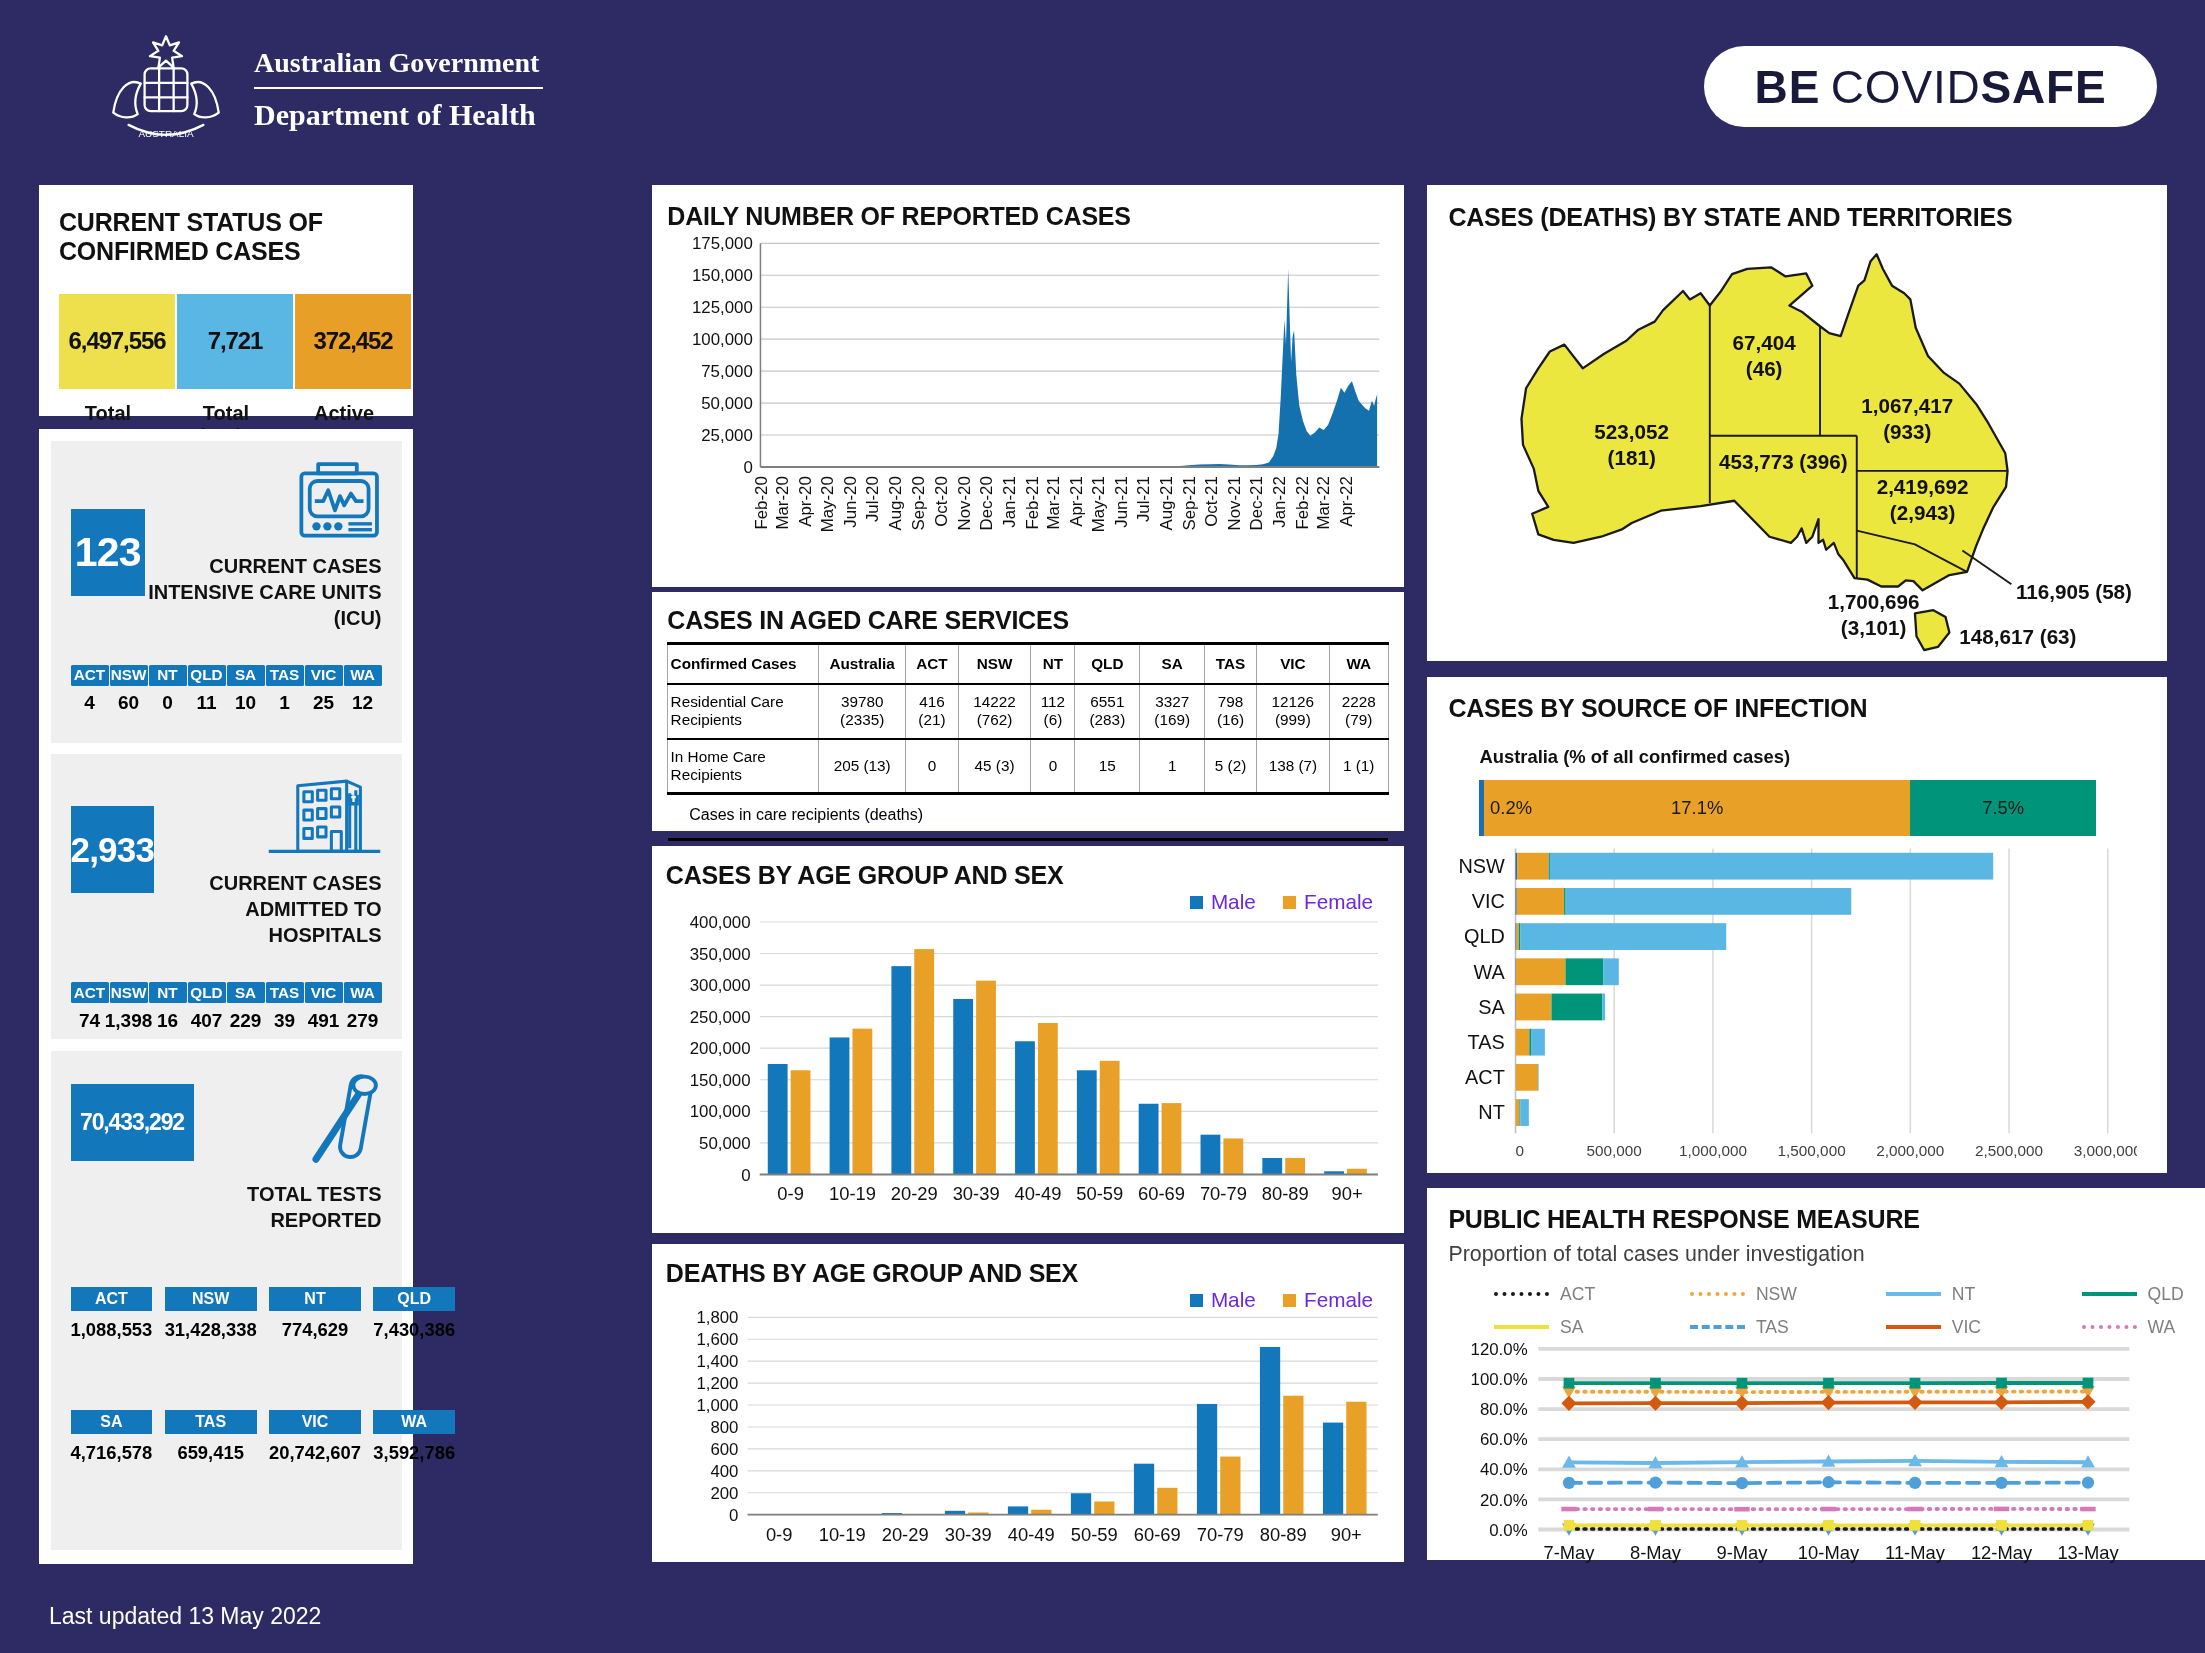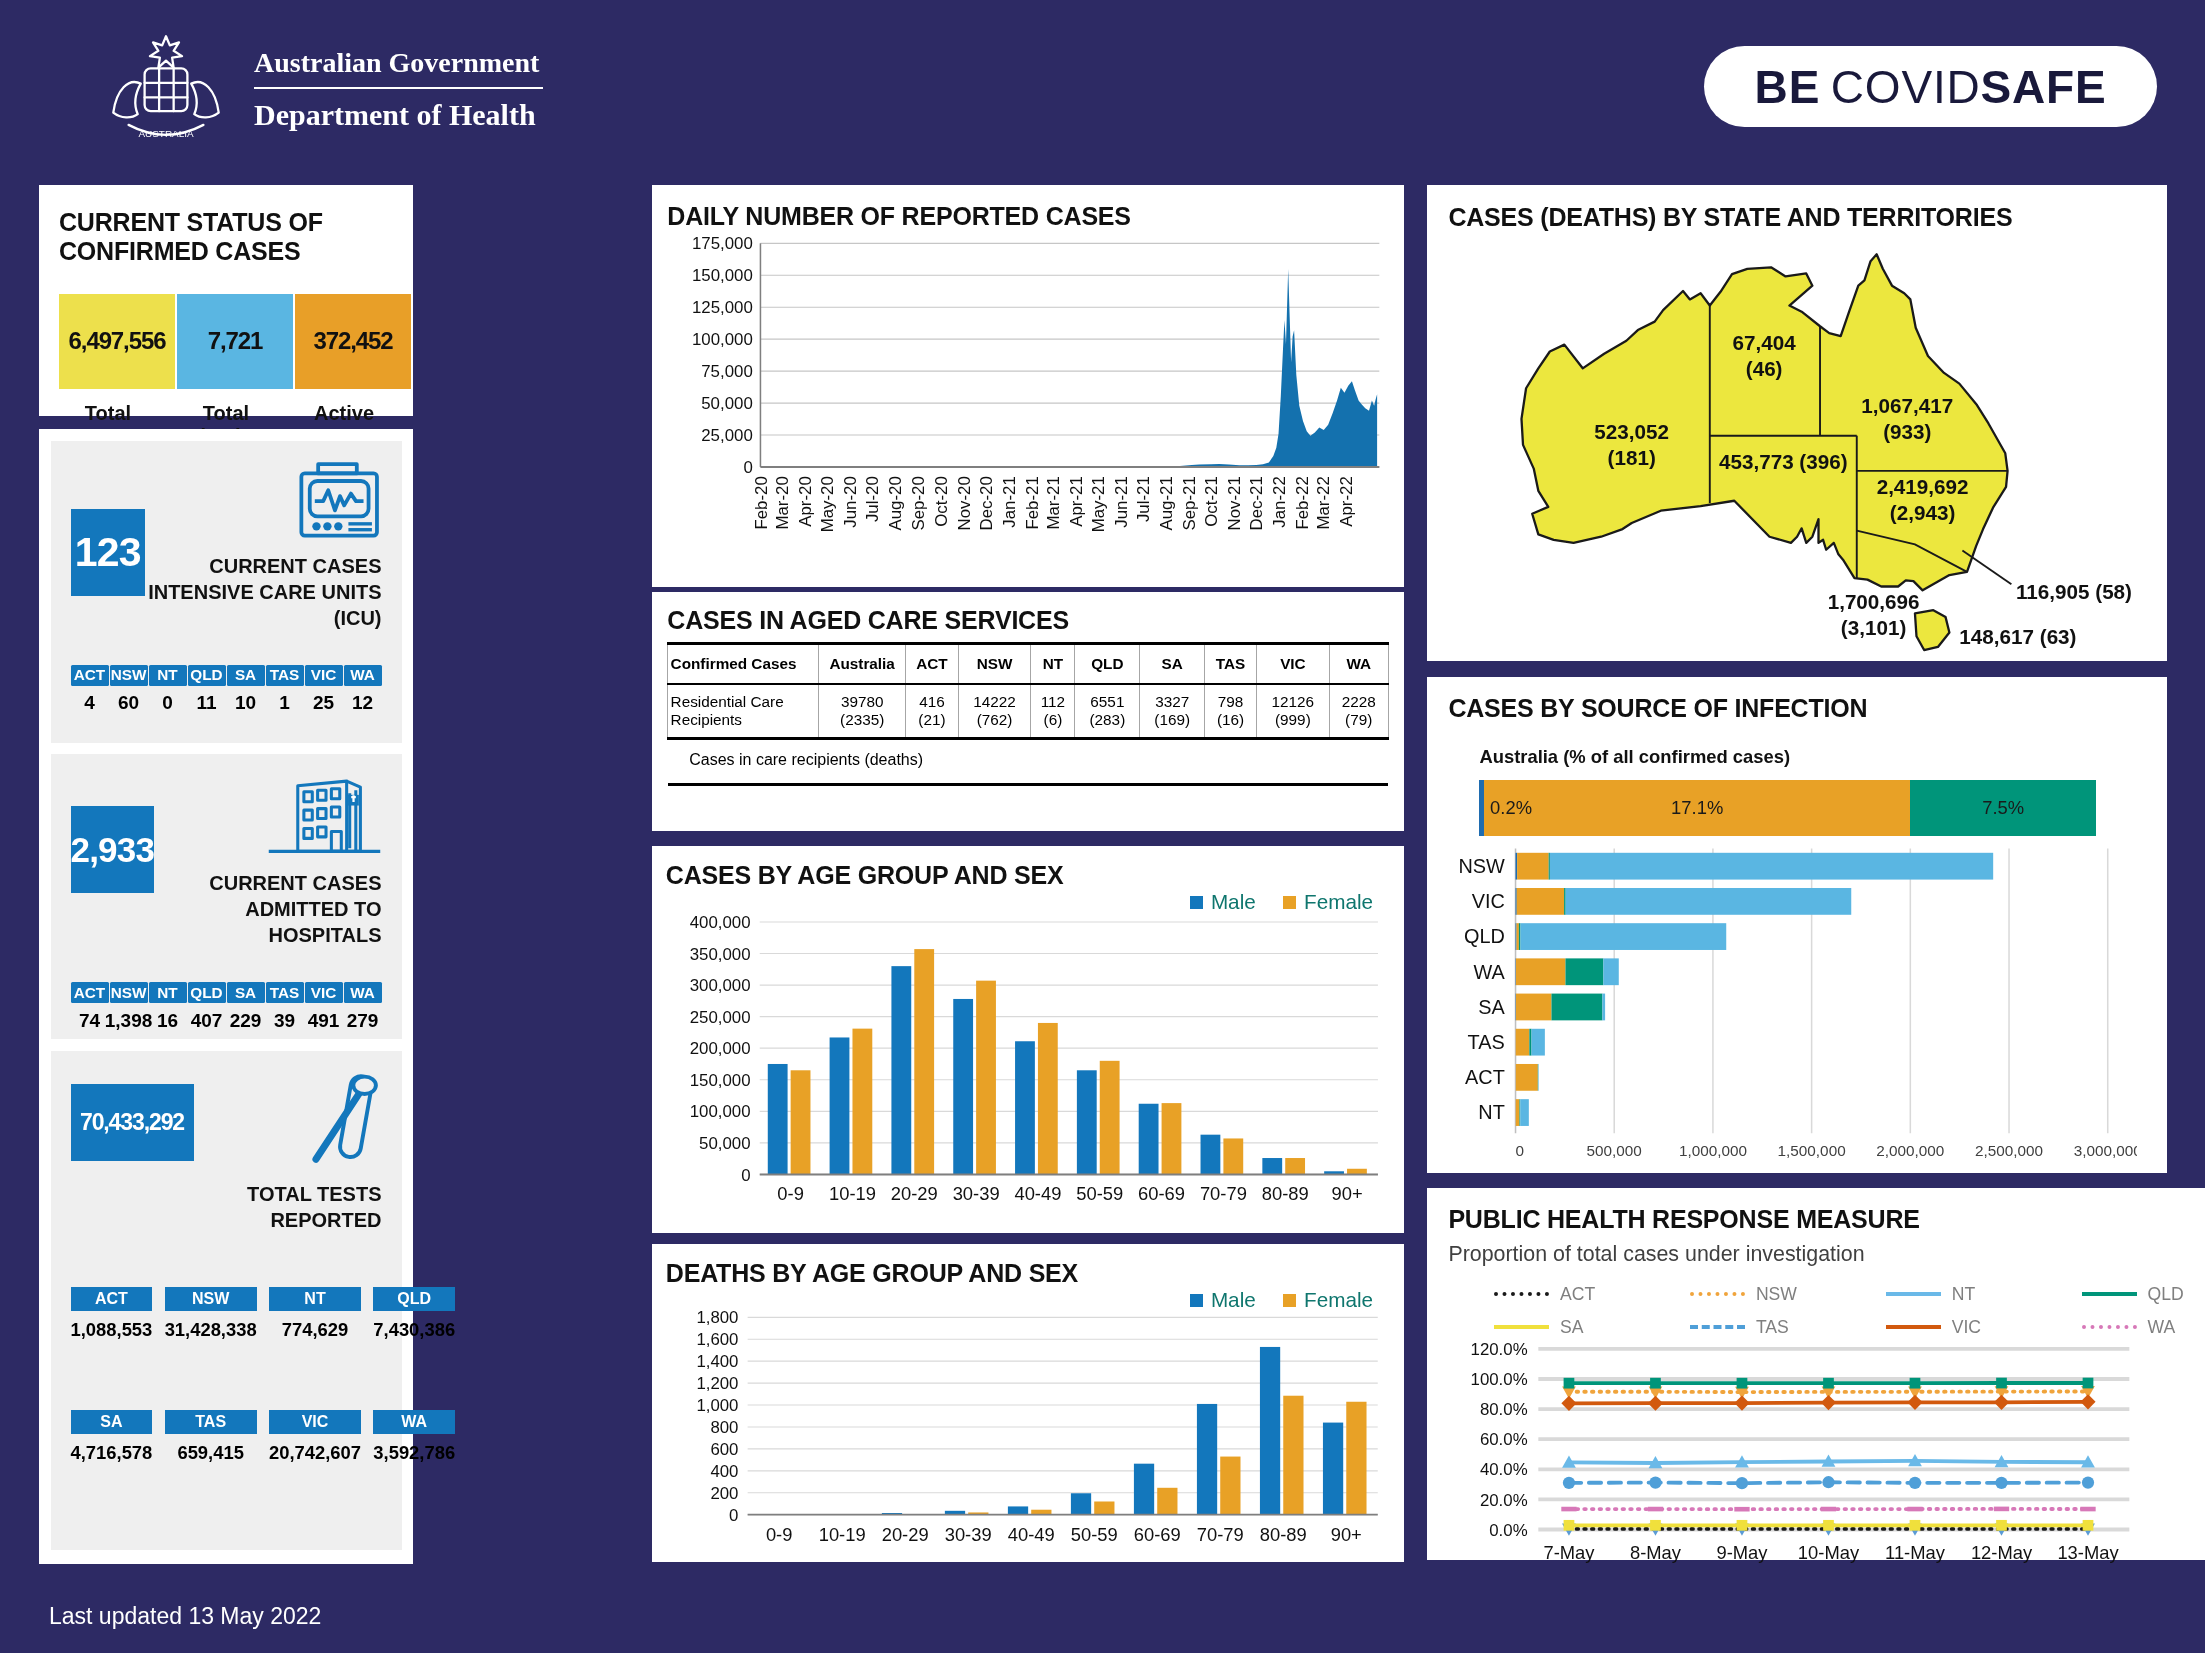--- a/index.html
+++ b/index.html
@@ -54,21 +54,21 @@
   #aged-table th, #aged-table td { border-left:1.5px solid #a6a6a6; border-right:1.5px solid #a6a6a6; font-size:15.3px; color:#000;
     text-align:center; padding:3.1px 2.3px; }
   #aged-table thead th { font-weight:bold; height:40px; border-bottom:2.3px solid #000; }
   #aged-table thead th:first-child, #aged-table tbody td:first-child { text-align:left; }
   #aged-table tbody td { height:55px; }
   #aged-table tbody tr + tr td { border-top:2.3px solid #000; }
   #aged-table tfoot td { border:none; border-top:3.1px solid #000; text-align:left; padding:10.7px 4.6px 13.8px 21.4px; font-size:16px; }
   #aged-table .rowlabel { font-weight:normal; }
   #panel-age { left:652px; top:846px; width:752px; height:387px; padding:15.3px 13.8px; position:absolute; }
   #panel-deaths { left:652px; top:1244px; width:752px; height:318px; padding:15.3px 13.8px; position:absolute; }
-  .mf-legend { position:absolute; right:31px; top:44px; display:flex; gap:27.6px; font-size:20.7px; color:#0f766e; }
+  .mf-legend { position:absolute; right:31px; top:44px; display:flex; gap:27.6px; font-size:20.7px; color:#6d28d9; }
   .mf-legend .item { display:flex; align-items:center; gap:7.7px; }
   .sq { width:13px; height:13px; display:inline-block; }
 
   
   #panel-map { left:1427px; top:185px; width:740px; height:476px; padding:18.4px 21.4px; }
   #panel-source { left:1427px; top:677px; width:740px; height:496px; padding:17px 21.4px; }
   #source-subtitle { font-size:18.4px; font-weight:bold; color:#111; margin:23px 0 0 31px; }
   #aus-bar-wrap { position:relative; margin:12.3px 0 0 31px; width:617px; height:56px; display:flex; }
   .aus-seg { height:100%; position:relative; }
   .aus-seg .seg-label { position:absolute; top:50%; transform:translateY(-50%); font-size:18.4px; color:#1a1a1a; white-space:nowrap; }
@@ -387,20 +387,32 @@
           <td class="rowlabel">Residential Care Recipients</td>
           <td>39780 (2335)</td>
           <td>416 (21)</td>
           <td>14222 (762)</td>
           <td>112 (6)</td>
           <td>6551 (283)</td>
           <td>3327 (169)</td>
           <td>798 (16)</td>
           <td>12126 (999)</td>
           <td>2228 (79)</td>
+        </tr>
+        <tr>
+          <td class="rowlabel">In Home Care Recipients</td>
+          <td>205 (13)</td>
+          <td>0</td>
+          <td>45 (3)</td>
+          <td>0</td>
+          <td>15</td>
+          <td>1</td>
+          <td>5 (2)</td>
+          <td>138 (7)</td>
+          <td>1 (1)</td>
         </tr>
       </tbody>
     <tfoot>
         <tr>
           <td colspan="10">Cases in care recipients (deaths)</td>
         </tr>
       </tfoot>
   </table>
 </div>
 

